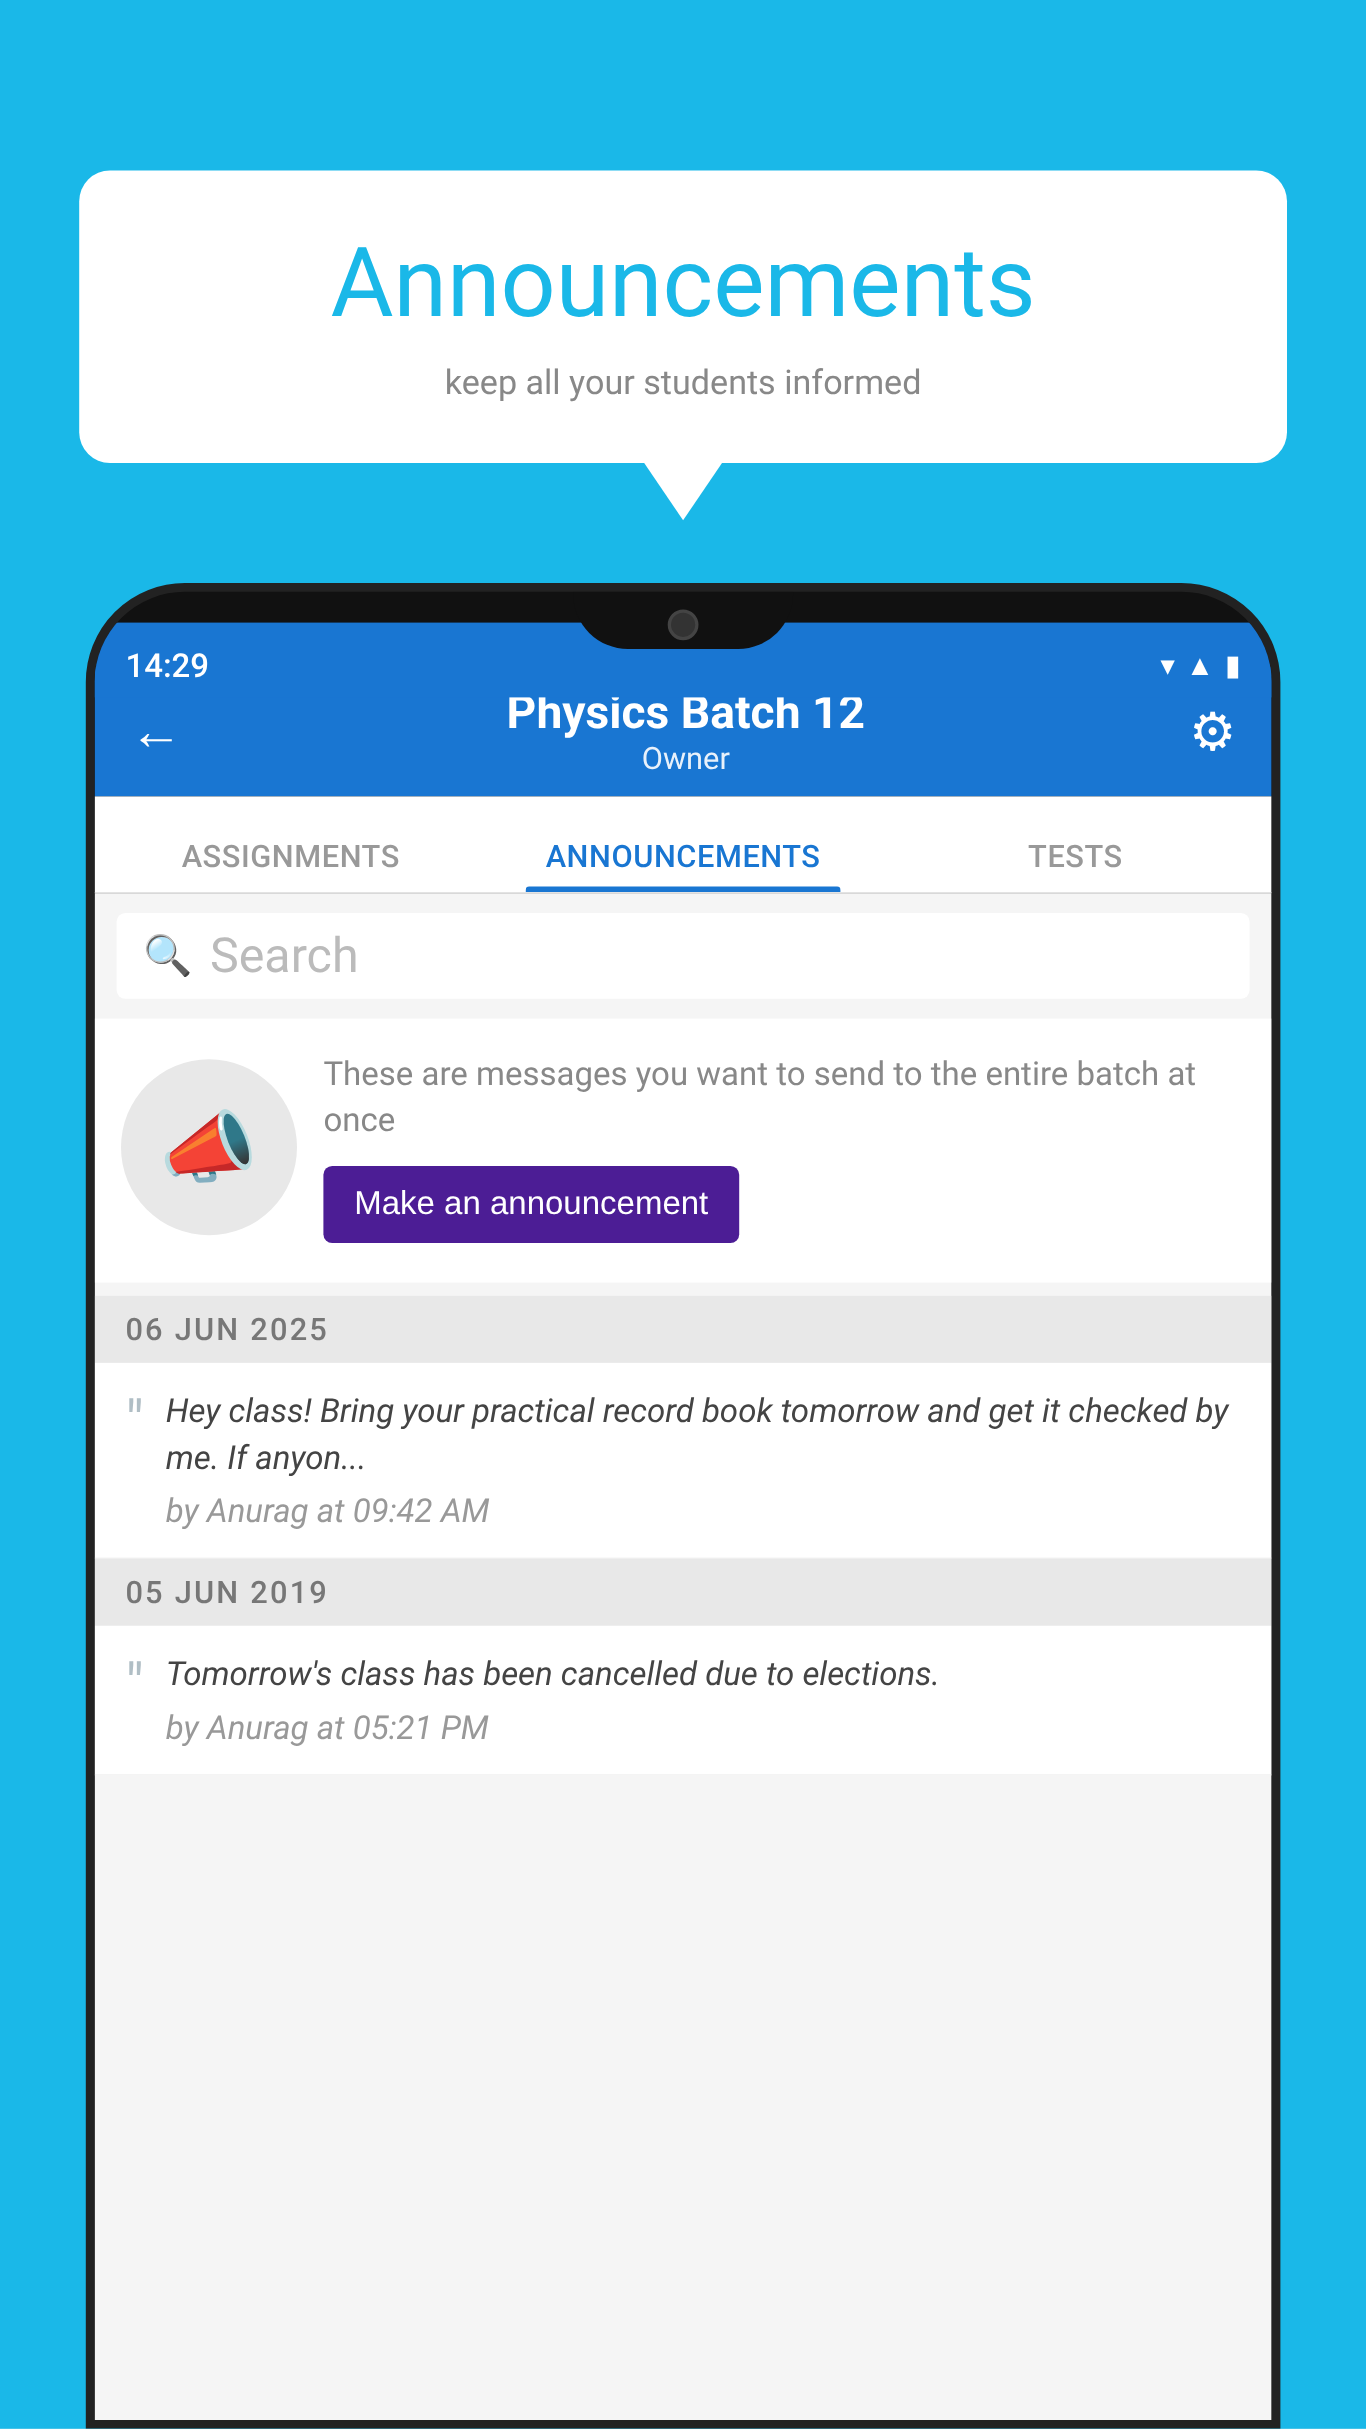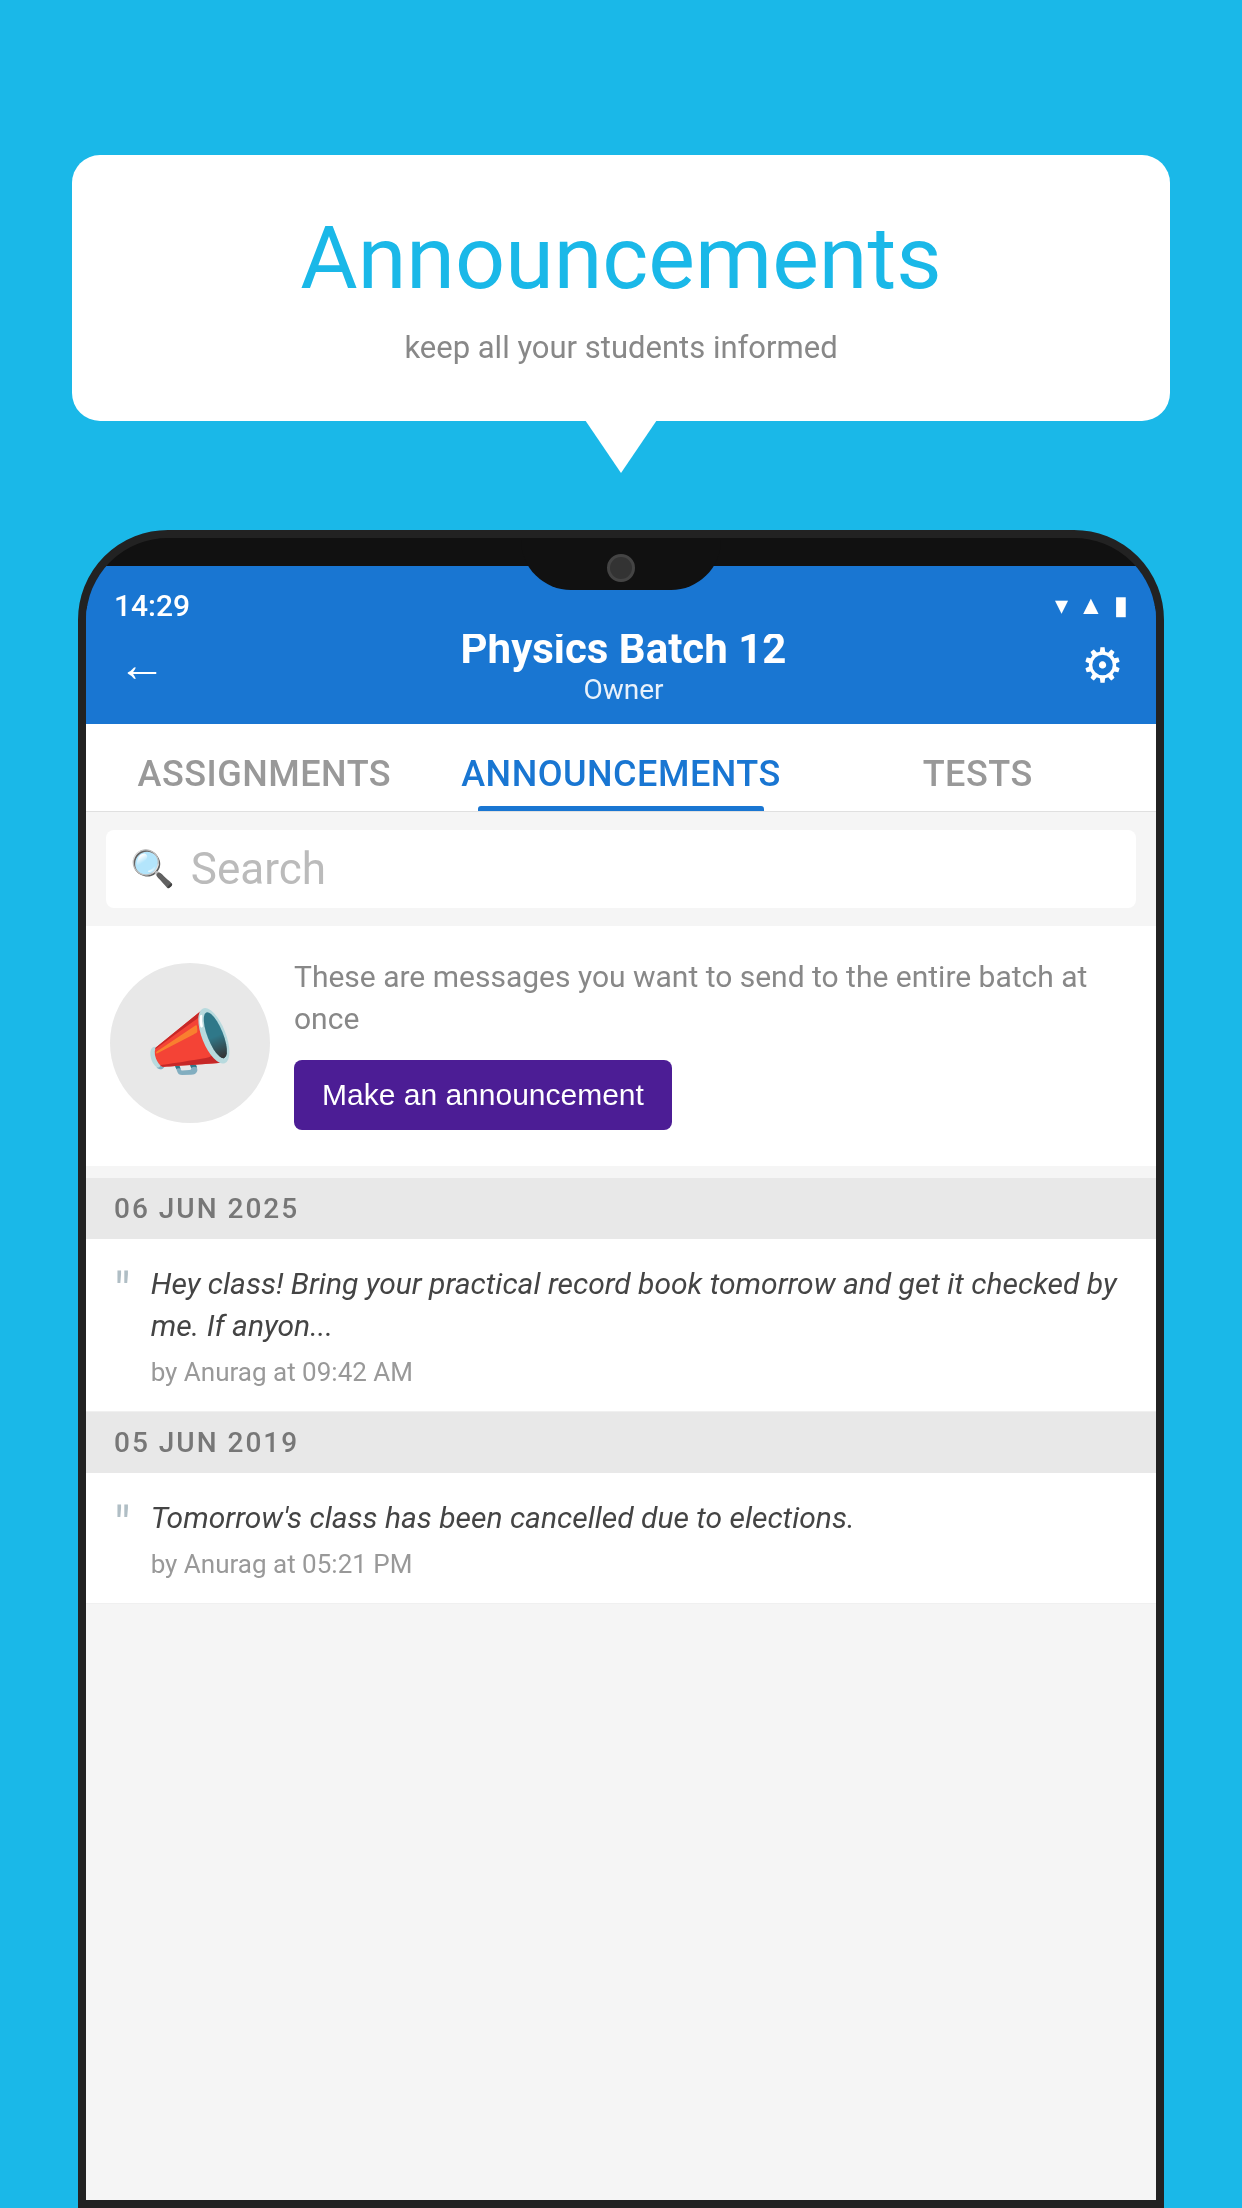--- a/index.html
+++ b/index.html
@@ -180,21 +180,21 @@
       background: white;
       display: flex;
       align-items: flex-end;
       border-bottom: 1px solid #e0e0e0;
     }
 
     .tab-item {
       flex: 1;
       text-align: center;
       padding-bottom: 16px;
-      font-size: 36px;
+      font-size: 28px;
       font-weight: 500;
       color: #999;
       position: relative;
       letter-spacing: 0.5px;
     }
 
     .tab-item.active {
       color: #1976d2;
     }
 
@@ -324,22 +324,23 @@
 
     .announcement-message {
       font-size: 30px;
       color: #444;
       font-style: italic;
       line-height: 1.4;
       margin-bottom: 10px;
     }
 
     .announcement-meta {
-      font-size: 26px;
+      font-size: 30px;
       color: #999;
+      font-style: italic;
     }
 
     
     .phone-button-left {
       position: absolute;
       left: -14px;
       top: 280px;
       width: 10px;
       height: 70px;
       background: #333;

